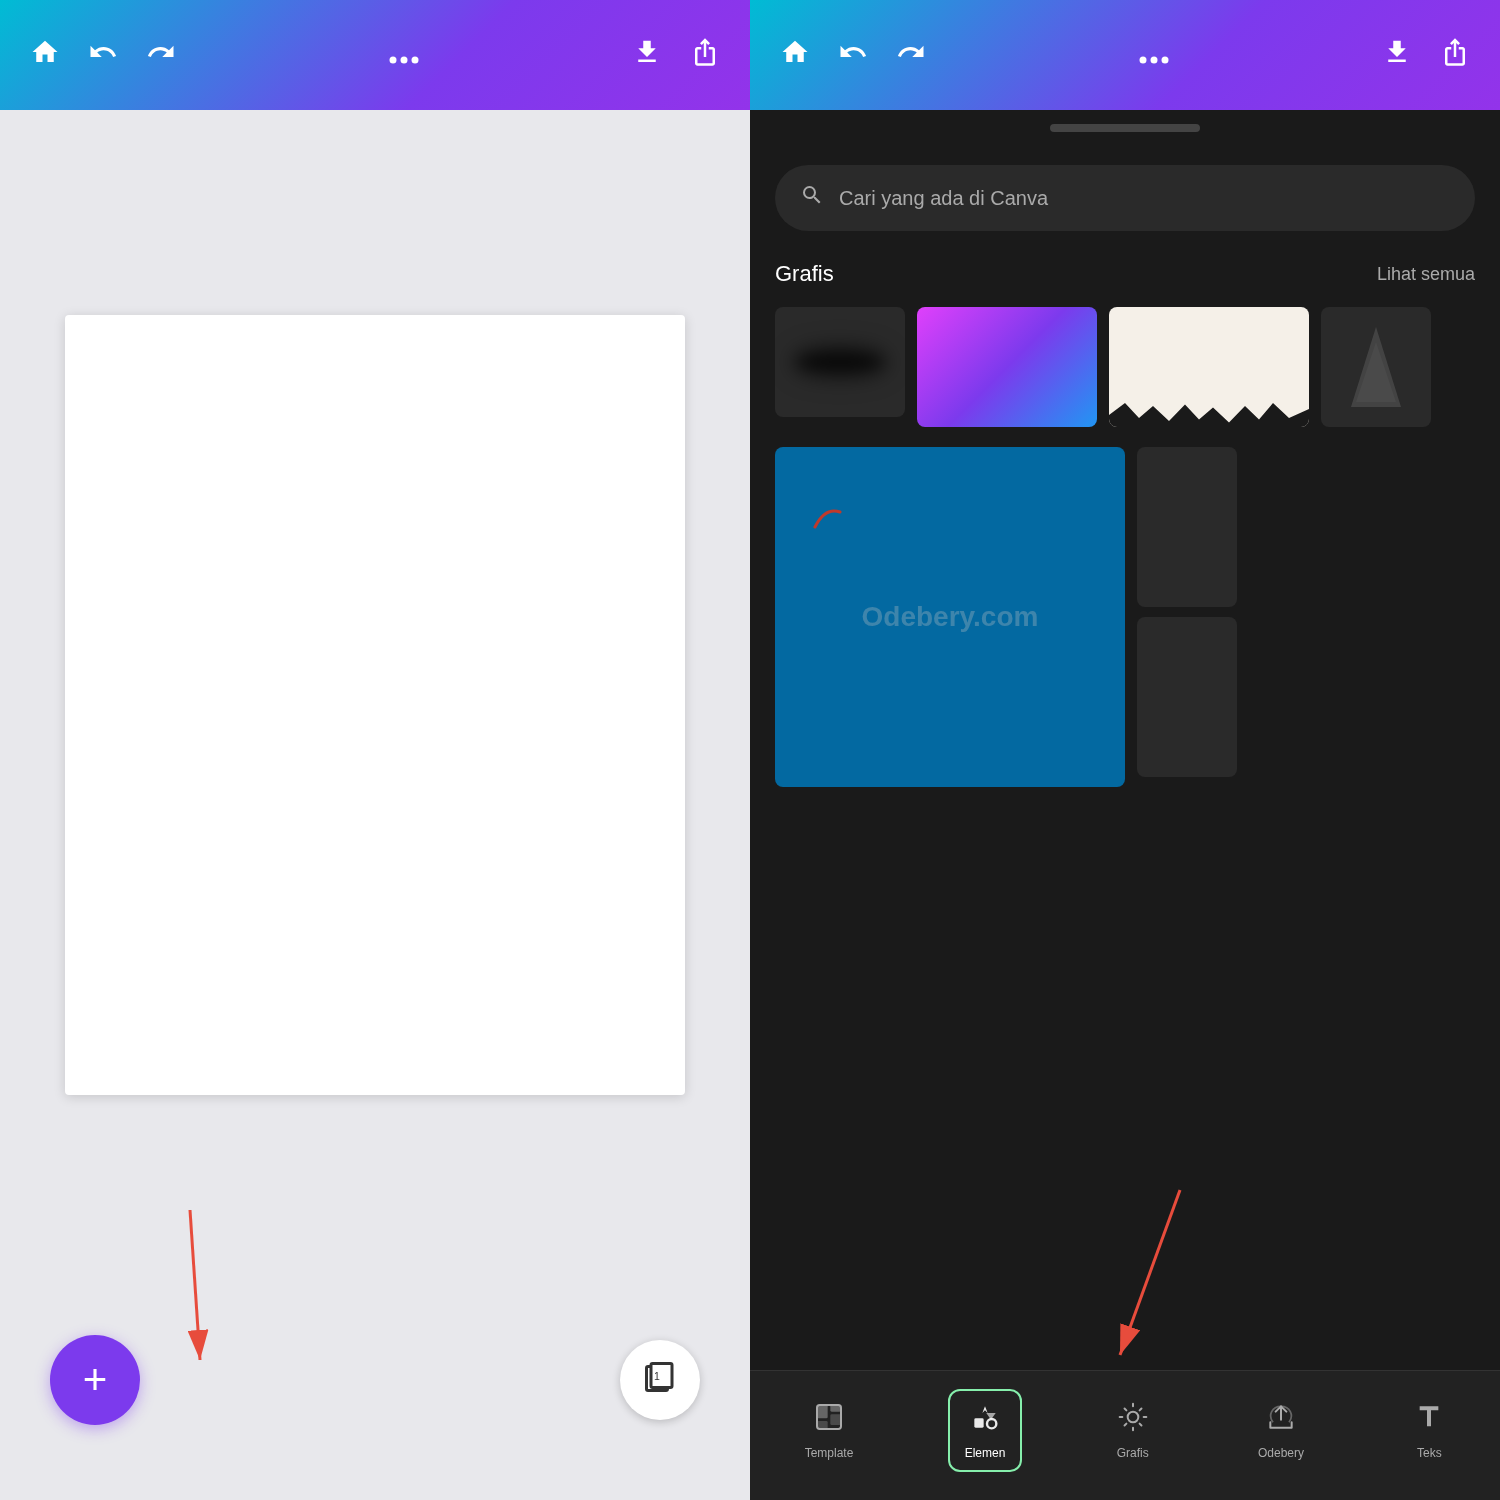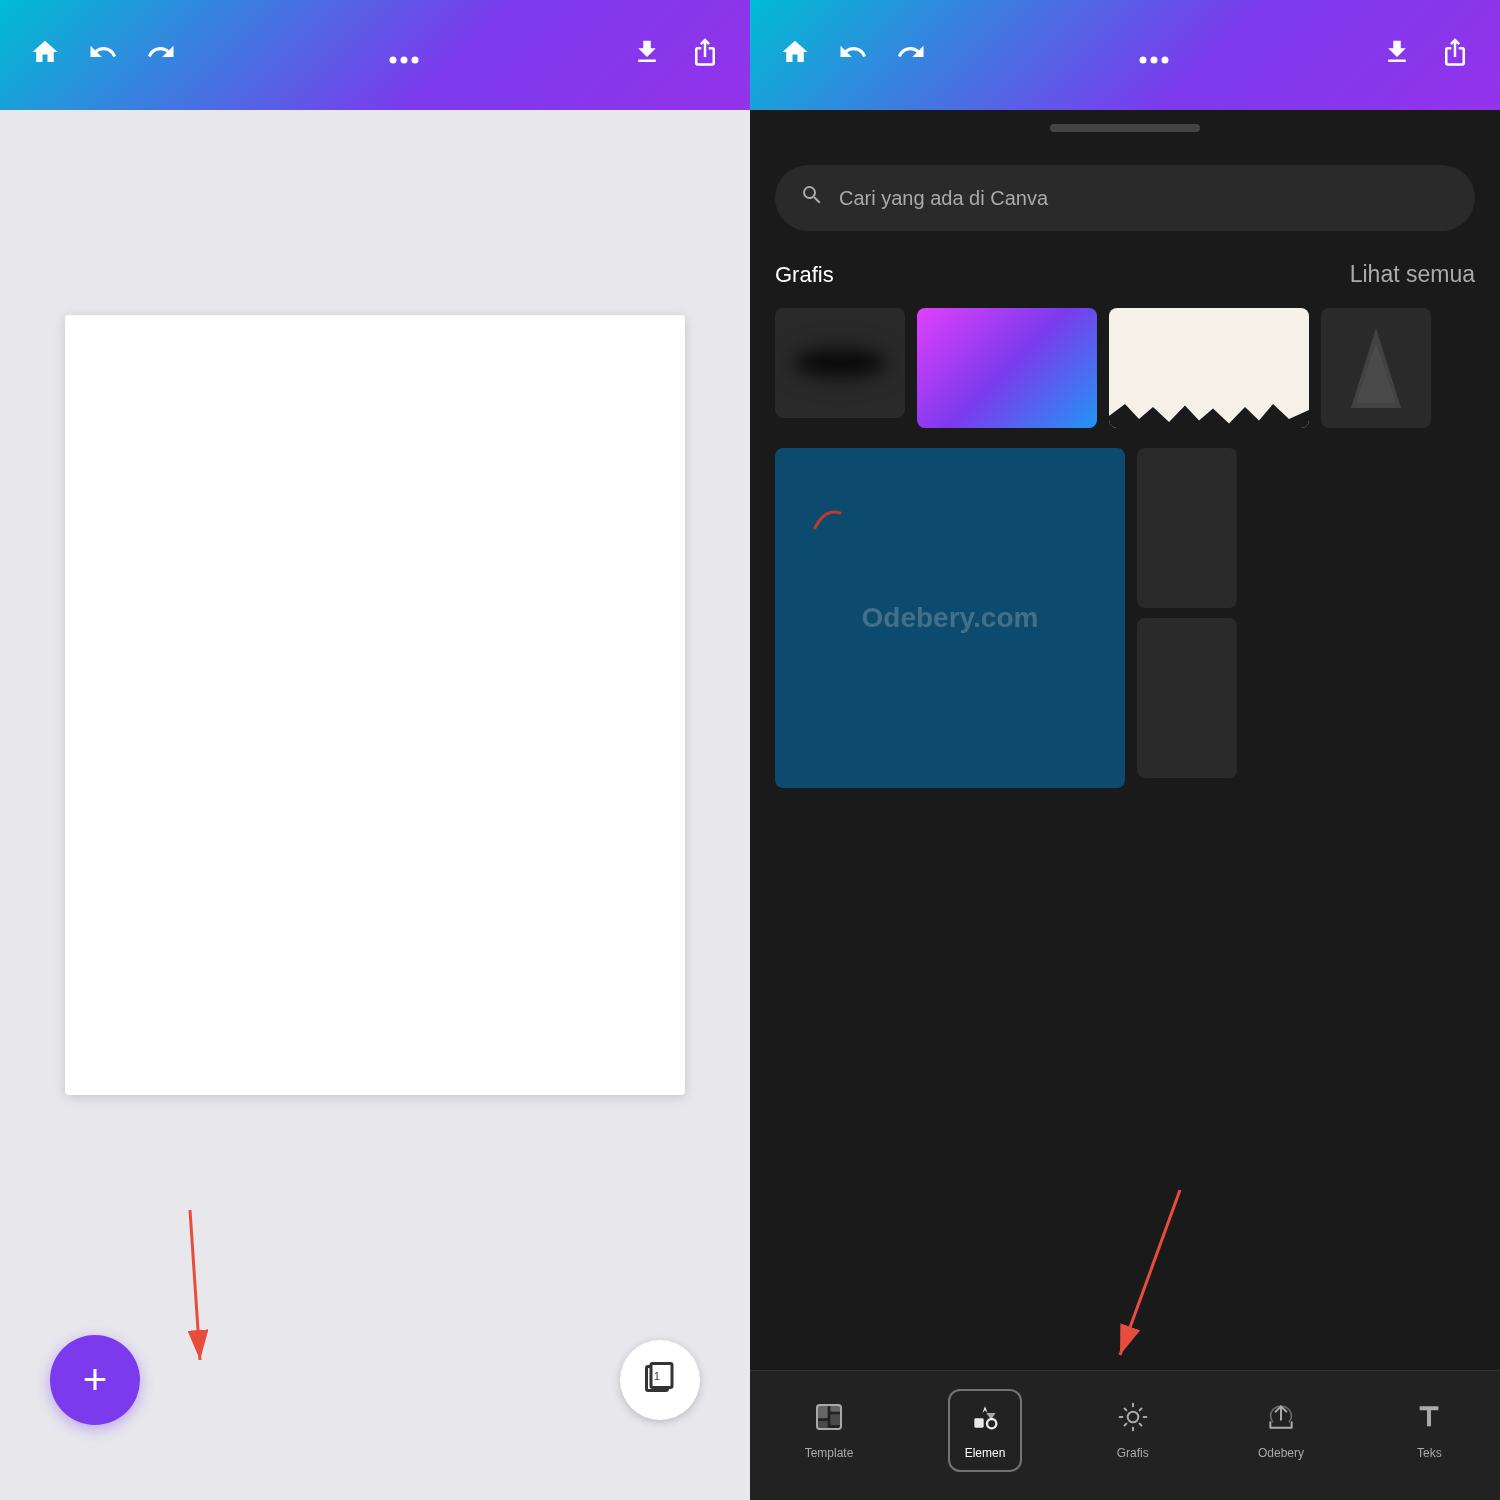--- a/index.html
+++ b/index.html
@@ -187,21 +187,21 @@
     }
 
     .section-title {
       color: white;
       font-size: 22px;
       font-weight: 400;
     }
 
     .section-link {
       color: #aaa;
-      font-size: 23px;
+      font-size: 18px;
     }
 
     .graphics-grid {
       display: flex;
       gap: 12px;
       margin-bottom: 20px;
     }
 
     .graphic-item {
       border-radius: 8px;
@@ -243,21 +243,21 @@
       display: flex;
       align-items: center;
       justify-content: center;
       color: #555;
       font-size: 40px;
     }
 
     .graphic-dark-large {
       width: 350px;
       height: 340px;
-      background: #0c4a6e;
+      background: #0369a1;
       border-radius: 8px;
       position: relative;
       overflow: hidden;
     }
 
     .graphic-dark-small {
       position: absolute;
       top: 50px;
       left: 30px;
       color: #c0392b;
@@ -297,21 +297,21 @@
       display: flex;
       flex-direction: column;
       align-items: center;
       gap: 6px;
       cursor: pointer;
       padding: 10px 15px;
       border-radius: 12px;
     }
 
     .tab-item.active {
-      border: 2px solid #737373;
+      border: 2px solid #86efac;
       border-radius: 12px;
     }
 
     .tab-icon {
       font-size: 28px;
       color: #aaa;
     }
 
     .tab-item.active .tab-icon {
       color: white;

